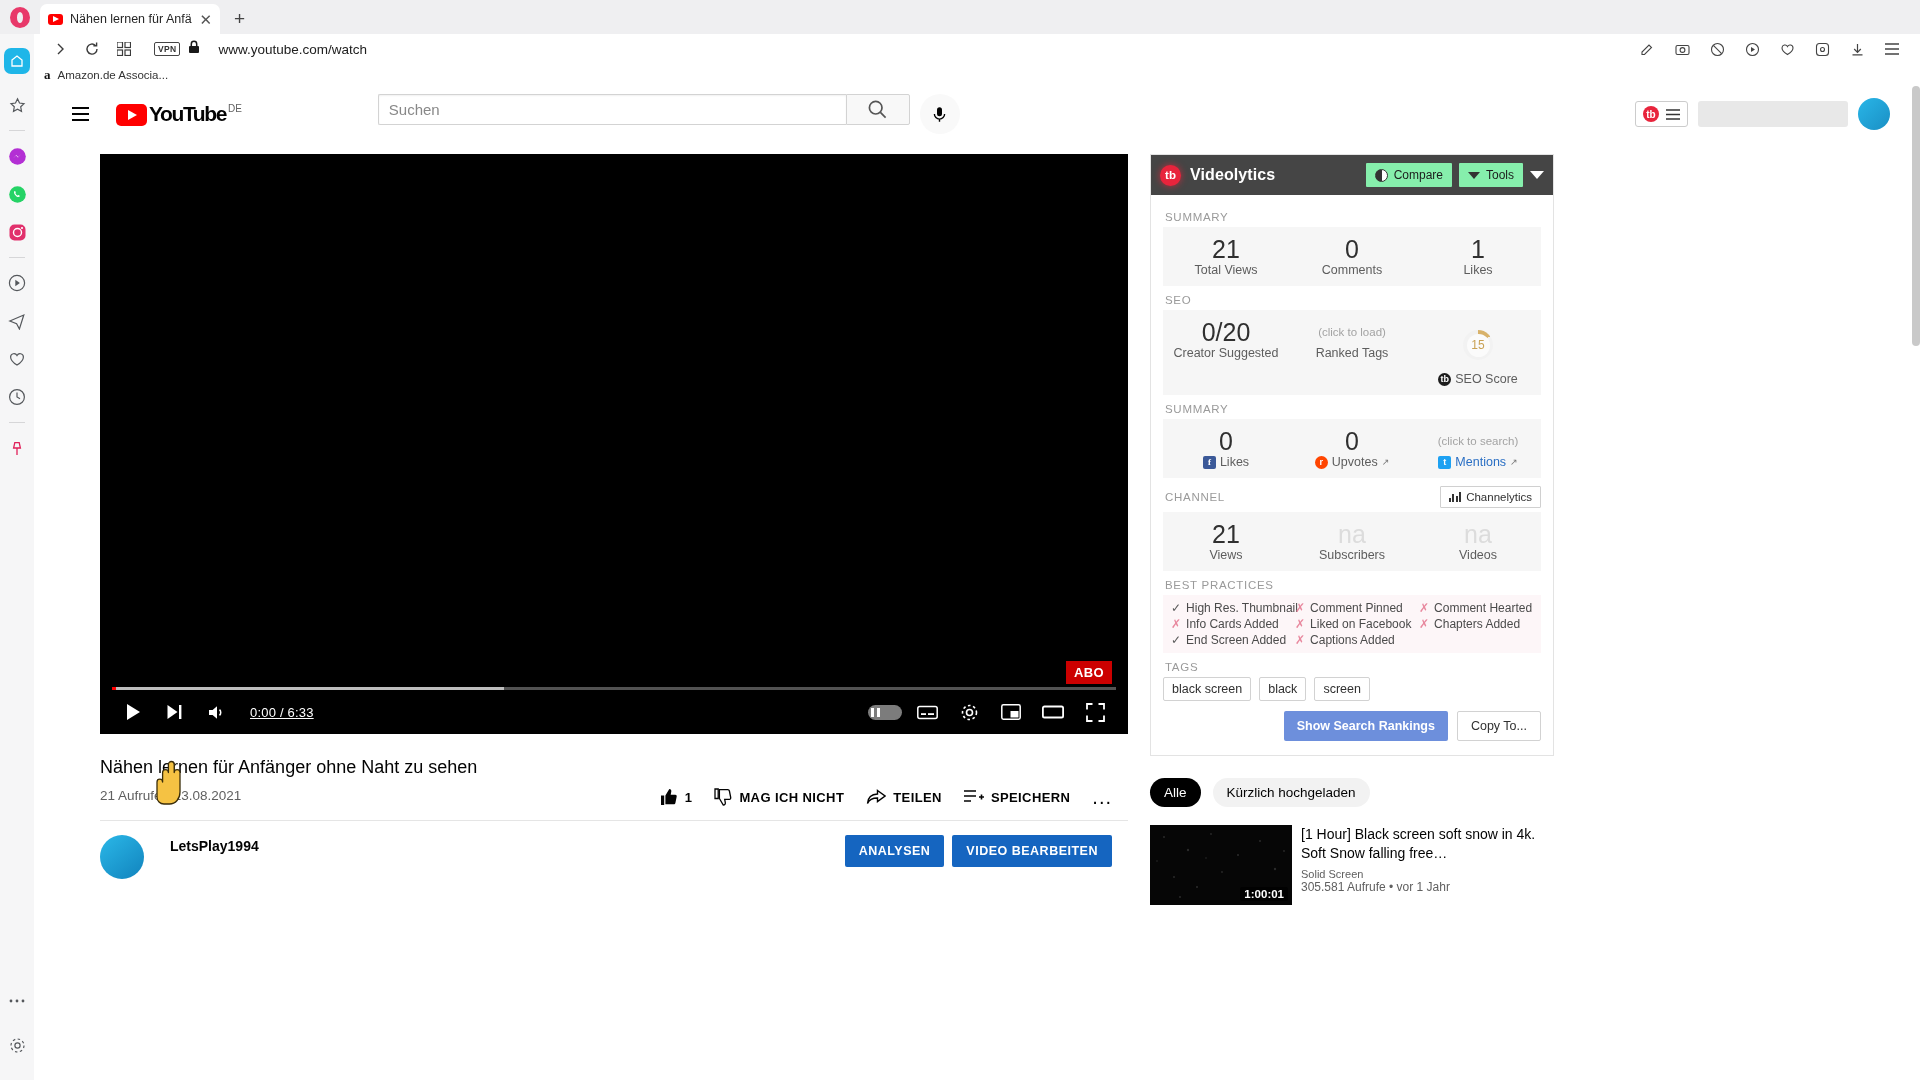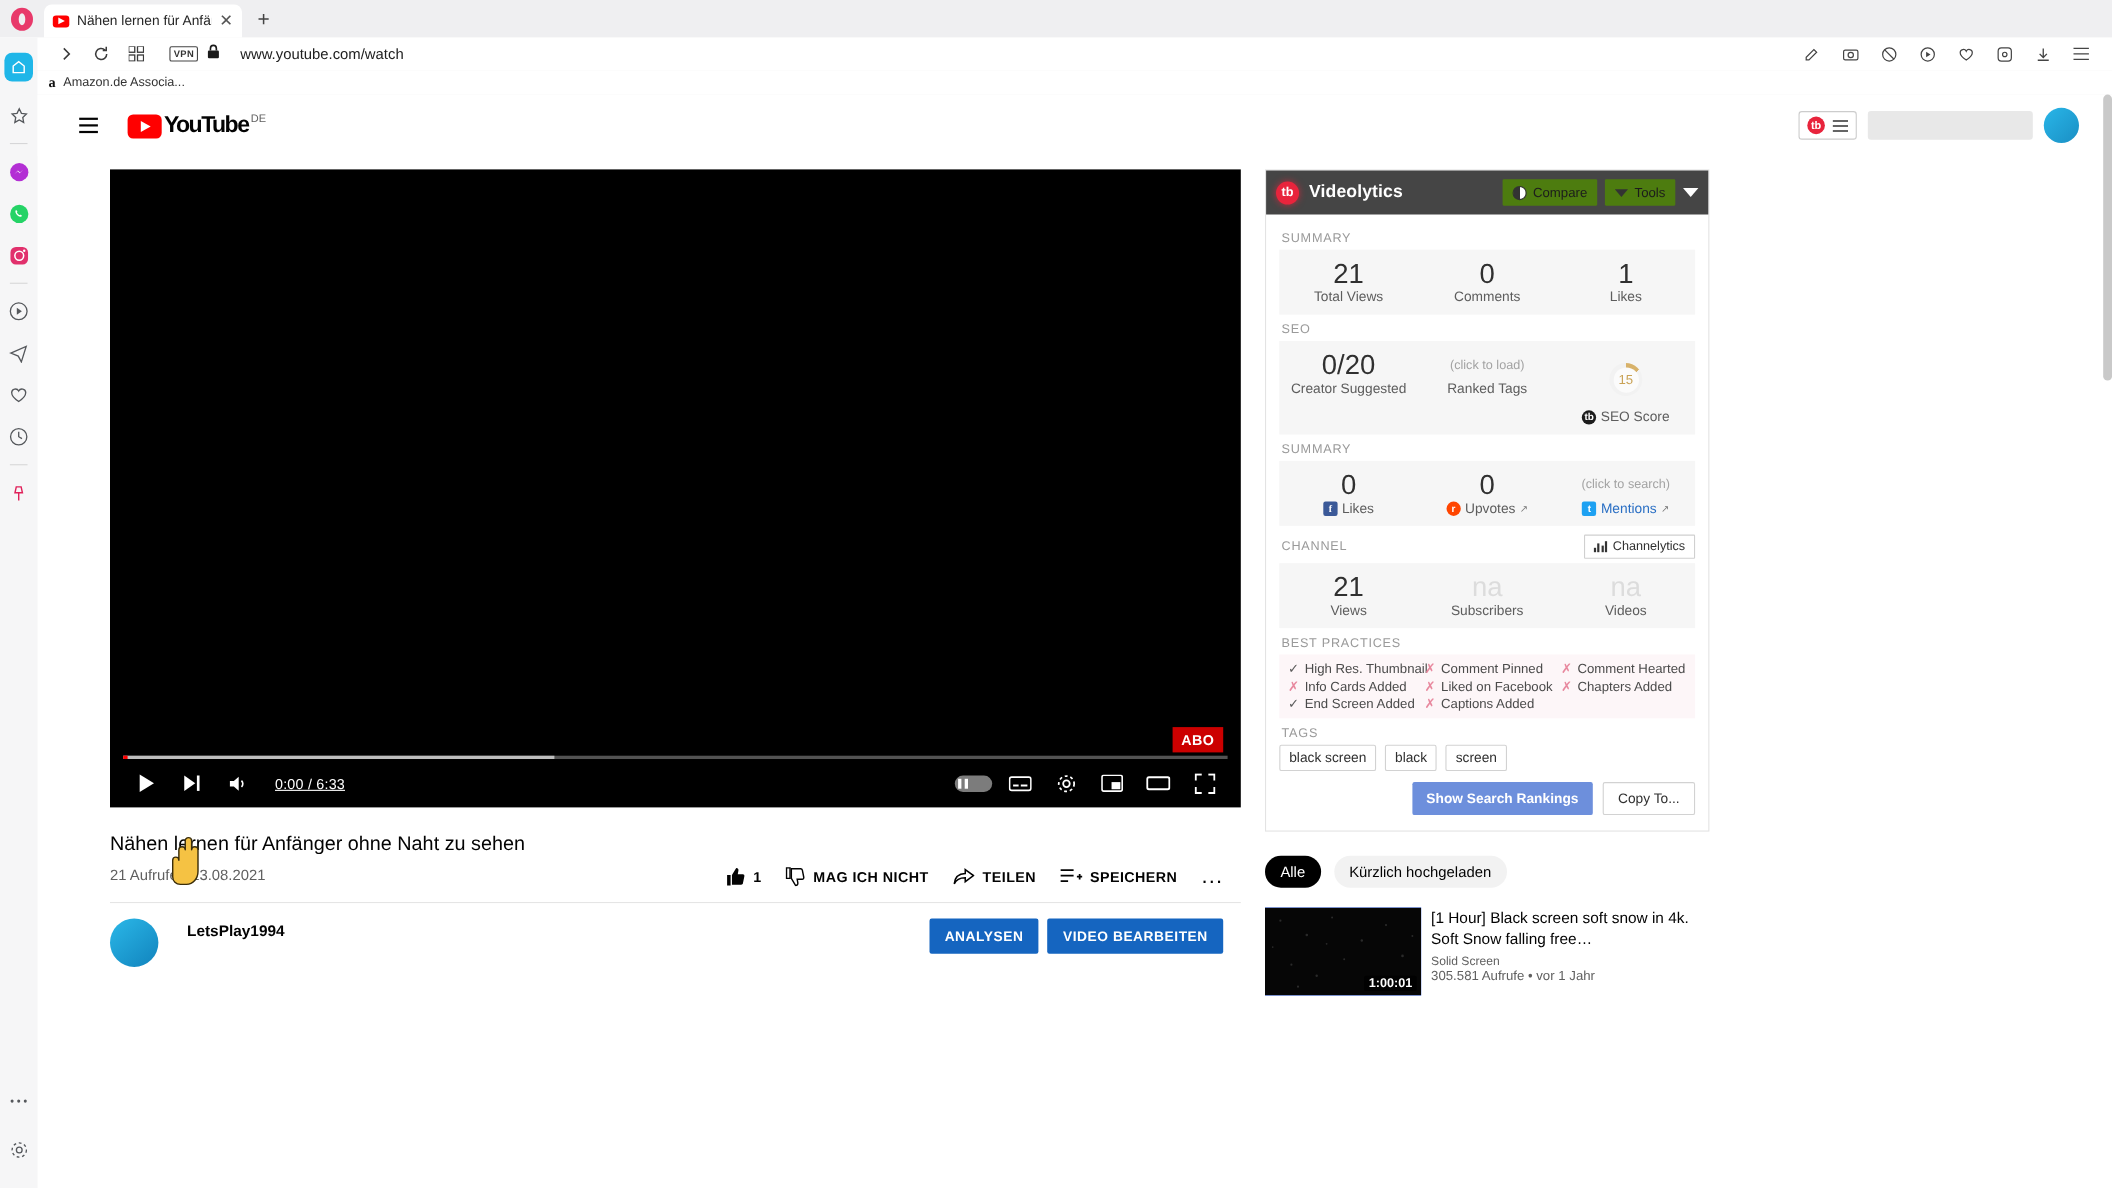--- a/index.html
+++ b/index.html
@@ -200,21 +200,21 @@
     height: 40px; background: #454545; display: flex; align-items: center; padding: 0 9px; gap: 9px;
   }
   .vly-head-logo {
     width: 21px; height: 21px; border-radius: 50%; background: #e8243c; color: #fff;
     font-size: 11.5px; font-weight: 700; display: flex; align-items: center; justify-content: center;
     box-shadow: 0 0 7px rgba(232,36,60,.75);
   }
   .vly-title { color: #fff; font-size: 16px; font-weight: 700; letter-spacing: .1px; }
   .vly-head-right { margin-left: auto; display: flex; align-items: center; gap: 7px; }
   .head-btn {
-    background: #4d7c0f; border: none; height: 24px; padding: 0 9px; font-size: 12px; color: #1c1c1c;
+    background: #86efac; border: none; height: 24px; padding: 0 9px; font-size: 12px; color: #1c1c1c;
     display: flex; align-items: center; gap: 6px; cursor: pointer; border-radius: 1px;
     font-family: "Liberation Sans", sans-serif;
   }
   .caret-down { width: 0; height: 0; border-left: 6px solid transparent; border-right: 6px solid transparent; border-top: 7px solid #333; }
   .caret-white { width: 0; height: 0; border-left: 7px solid transparent; border-right: 7px solid transparent; border-top: 8px solid #fff; cursor: pointer; }
   .half-circ {
     width: 13px; height: 13px; border-radius: 50%; border: 1.5px solid #333;
     background: linear-gradient(90deg,#333 50%, #fff 50%);
   }
 
@@ -284,21 +284,21 @@
 
   
   .chips { display: flex; gap: 12px; margin-top: 22px; }
   .chip {
     border-radius: 16px; padding: 7px 14px; font-size: 13.5px; cursor: pointer;
     background: #f2f2f2; color: #030303;
   }
   .chip.active { background: #000000; color: #fff; }
   .rel-item { display: flex; gap: 9px; margin-top: 18px; }
   .rel-thumb {
-    width: 142px; height: 80px; background: #1d4ed8; position: relative; flex: 0 0 auto; overflow: hidden;
+    width: 142px; height: 80px; background: #b91c1c; position: relative; flex: 0 0 auto; overflow: hidden;
   }
   .rel-dur {
     position: absolute; right: 4px; bottom: 4px; background: rgba(0,0,0,.8); color: #fff;
     font-size: 11.5px; font-weight: 600; padding: 1px 4px; border-radius: 2px;
   }
   .rel-title { font-size: 14px; color: #030303; font-weight: 500; line-height: 19px; }
   .rel-ch { font-size: 11px; color: #606060; margin-top: 5px; }
   .rel-meta { font-size: 12px; color: #606060; }
 
   
@@ -498,20 +498,35 @@
           <span></span>
           <span></span>
           <span></span>
         </div>
       <div class="yt-logo">
         <div class="yt-play"></div>
         <div class="yt-word">YouTube</div>
         <div class="yt-cc">DE</div>
       </div>
 
+      <div class="search-wrap">
+        <input class="search-input" placeholder="Suchen" style="">
+        <div class="search-btn">
+          <svg width="21" height="21" viewBox="0 0 21 21">
+              <circle cx="8.7" cy="8.7" r="6.3" stroke="#555" stroke-width="1.7" fill="none"></circle>
+              <path d="M13.4 13.4l5.2 5.2" stroke="#555" stroke-width="1.7"></path>
+            </svg>
+        </div>
+        <div class="mic-btn">
+          <svg width="19" height="19" viewBox="0 0 19 19">
+              <rect x="7" y="2.2" width="5" height="9" rx="2.5" fill="#030303"></rect>
+              <path d="M4.4 9a5.1 5.1 0 0 0 10.2 0M9.5 14.2v2.6" stroke="#030303" stroke-width="1.4" fill="none"></path>
+            </svg>
+        </div>
+      </div>
 
       <div class="header-right">
         <div class="vly-btn">
           <span class="tb-logo">tb</span>
           <svg width="14" height="11" viewBox="0 0 14 11">
               <path d="M0 1h14M0 5.5h14M0 10h14" stroke="#333" stroke-width="1.4"></path>
             </svg>
         </div>
         <div class="acct-bar"></div>
         <div class="avatar-circ"></div>

